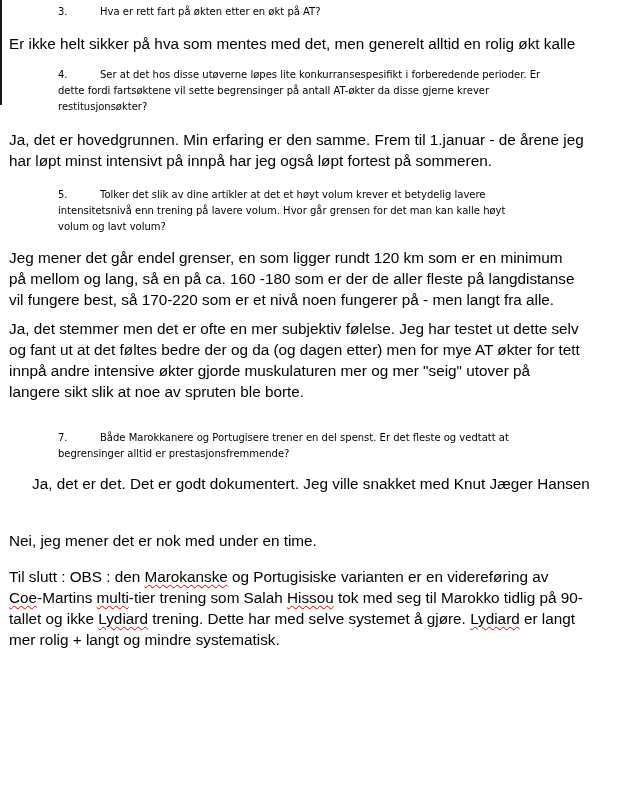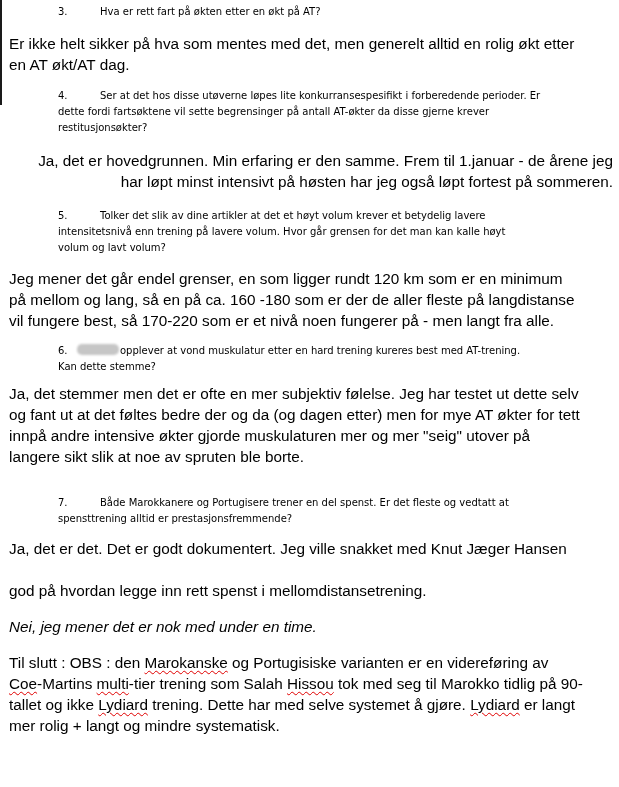--- a/index.html
+++ b/index.html
@@ -31,29 +31,29 @@
     font-size: 15.3px;
     line-height: 21px;
     margin-left: 9px;
     margin-right: 6px;
     white-space: nowrap;
   }
   
   [data-name="question-3"] { margin-top: 4px; }
   [data-name="answer-3"]   { margin-top: 13px; }
   [data-name="question-4"] { margin-top: 13px; }
-  [data-name="answer-4"]   { margin-top: 14px; text-align: right; }
+  [data-name="answer-4"]   { margin-top: 14px; }
   [data-name="question-5"] { margin-top: 16px; }
   [data-name="answer-5"]   { margin-top: 12px; }
   [data-name="question-6"] { margin-top: 12px; }
   [data-name="answer-6"]   { margin-top: 8px; }
   [data-name="question-7"] { margin-top: 28px; }
-  [data-name="answer-7"]   { margin-top: 11px; }
+  [data-name="answer-7"]   { margin-top: 11px; text-align: center; }
   [data-name="question-8"] { margin-top: 14px; }
-  [data-name="answer-8"]   { margin-top: 15px; font-style: italic; }
+  [data-name="answer-8"]   { margin-top: 15px; }
   [data-name="final-note"] { margin-top: 15px; }
 
   .u-blue {
     text-decoration-color: #3465d0;
     text-decoration-thickness: 1.5px;
     text-underline-offset: 2px;
   }
   .u-wavy {
     text-decoration: underline wavy #e00000;
     text-decoration-thickness: 1px;
@@ -69,24 +69,23 @@
     vertical-align: -1px;
     margin-right: 1px;
   }
 </style>
 </head>
 <body>
 
 <div class="left-edge-line" data-name="left-edge-line"></div>
 <main data-name="document-body">
     <div class="question" data-name="question-3"><span class="qnum" data-name="question-number">3.</span><span data-name="text-run">Hva er rett fart på økten etter en økt på AT?</span></div>
-    <div class="answer" data-name="answer-3"><span data-name="text-run">Er ikke helt sikker på hva som mentes med det, men generelt alltid en rolig økt etter</span><br><span data-name="text-run">en AT økt/AT dag.</span></div>
+    <div class="answer" data-name="answer-3"><span data-name="text-run">Er ikke helt sikker på hva som mentes med det, men generelt alltid en rolig økt kalle</span><br></div>
     <div class="question" data-name="question-4"><span class="qnum" data-name="question-number">4.</span><span data-name="text-run">Ser at det hos disse utøverne løpes lite konkurransespesifikt i forberedende perioder. Er</span><br><span data-name="text-run">dette fordi fartsøktene vil sette begrensinger på antall AT-økter da disse gjerne krever</span><br><span data-name="text-run">restitusjonsøkter?</span></div>
-    <div class="answer" data-name="answer-4"><span data-name="text-run">Ja, det er hovedgrunnen. Min erfaring er den samme. Frem til 1.januar - de årene jeg</span><br><span data-name="text-run">har løpt minst intensivt på høsten har jeg også løpt fortest på sommeren.</span></div>
+    <div class="answer" data-name="answer-4"><span data-name="text-run">Ja, det er hovedgrunnen. Min erfaring er den samme. Frem til 1.januar - de årene jeg</span><br><span data-name="text-run">har løpt minst intensivt på innpå har jeg også løpt fortest på sommeren.</span></div>
     <div class="question" data-name="question-5"><span class="qnum" data-name="question-number">5.</span><span data-name="text-run">Tolker det slik av dine artikler at det et høyt volum krever et betydelig lavere</span><br><span data-name="text-run">intensitetsnivå enn trening på lavere volum. Hvor går grensen for det man kan kalle høyt</span><br><span data-name="text-run">volum og lavt volum?</span></div>
     <div class="answer" data-name="answer-5"><span data-name="text-run">Jeg mener det går endel grenser, en som ligger rundt 120 km som er </span><span class="u-blue" data-name="grammar-underlined-text">en minimum</span><br><span data-name="text-run">på mellom og lang, så en på ca. 160 -180 som er der de aller fleste på langdistanse</span><br><span data-name="text-run">vil fungere best, så 170-220 som er et nivå noen fungerer på - men langt fra alle.</span></div>
-    <div class="question" data-name="question-6"><span class="qnum" data-name="question-number">6.</span><span class="redaction" data-name="redacted-name"></span><span data-name="text-run">opplever at vond muskulatur etter en hard trening kureres best med AT-trening.</span><br><span data-name="text-run">Kan dette stemme?</span></div>
     <div class="answer" data-name="answer-6"><span data-name="text-run">Ja, det stemmer men det er ofte en mer subjektiv følelse. Jeg har testet ut dette selv</span><br><span data-name="text-run">og fant ut at det føltes bedre der og da (og dagen etter) men for mye AT økter for tett</span><br><span data-name="text-run">innpå andre intensive økter gjorde muskulaturen mer og mer "seig" utover på</span><br><span data-name="text-run">langere sikt slik at noe av spruten ble borte.</span></div>
-    <div class="question" data-name="question-7"><span class="qnum" data-name="question-number">7.</span><span data-name="text-run">Både Marokkanere og Portugisere trener en del spenst. Er det fleste og vedtatt at</span><br><span data-name="text-run">spensttrening alltid er prestasjonsfremmende?</span></div>
-    <div class="answer" data-name="answer-7"><span data-name="text-run">Ja, det er det. Det er godt dokumentert. Jeg ville snakket med Knut Jæger Hansen</span><br><br><span data-name="text-run">god på hvordan legge inn rett spenst i mellomdistansetrening.</span></div>
+    <div class="question" data-name="question-7"><span class="qnum" data-name="question-number">7.</span><span data-name="text-run">Både Marokkanere og Portugisere trener en del spenst. Er det fleste og vedtatt at</span><br><span data-name="text-run">begrensinger alltid er prestasjonsfremmende?</span></div>
+    <div class="answer" data-name="answer-7"><span data-name="text-run">Ja, det er det. Det er godt dokumentert. Jeg ville snakket med Knut Jæger Hansen</span><br><br></div>
     <div class="answer" data-name="answer-8"><span data-name="text-run">Nei, jeg mener det er nok med under en time.</span></div>
     <div class="answer" data-name="final-note"><span data-name="text-run">Til </span><span class="u-blue" data-name="grammar-underlined-text">slutt :</span><span data-name="text-run"> OBS : den </span><span class="u-wavy" data-name="spellcheck-underlined-text">Marokanske</span><span data-name="text-run"> og Portugisiske varianten er en videreføring av</span><br><span class="u-wavy" data-name="spellcheck-underlined-text">Coe</span><span data-name="text-run">-Martins </span><span class="u-wavy" data-name="spellcheck-underlined-text">multi</span><span data-name="text-run">-tier trening som Salah </span><span class="u-wavy" data-name="spellcheck-underlined-text">Hissou</span><span data-name="text-run"> tok med seg til Marokko tidlig på 90-</span><br><span data-name="text-run">tallet og ikke </span><span class="u-wavy" data-name="spellcheck-underlined-text">Lydiard</span><span data-name="text-run"> trening. Dette har med selve systemet å gjøre. </span><span class="u-wavy" data-name="spellcheck-underlined-text">Lydiard</span><span data-name="text-run"> er langt</span><br><span data-name="text-run">mer rolig + langt og mindre systematisk.</span></div>
   </main>
 
 </body></html>

